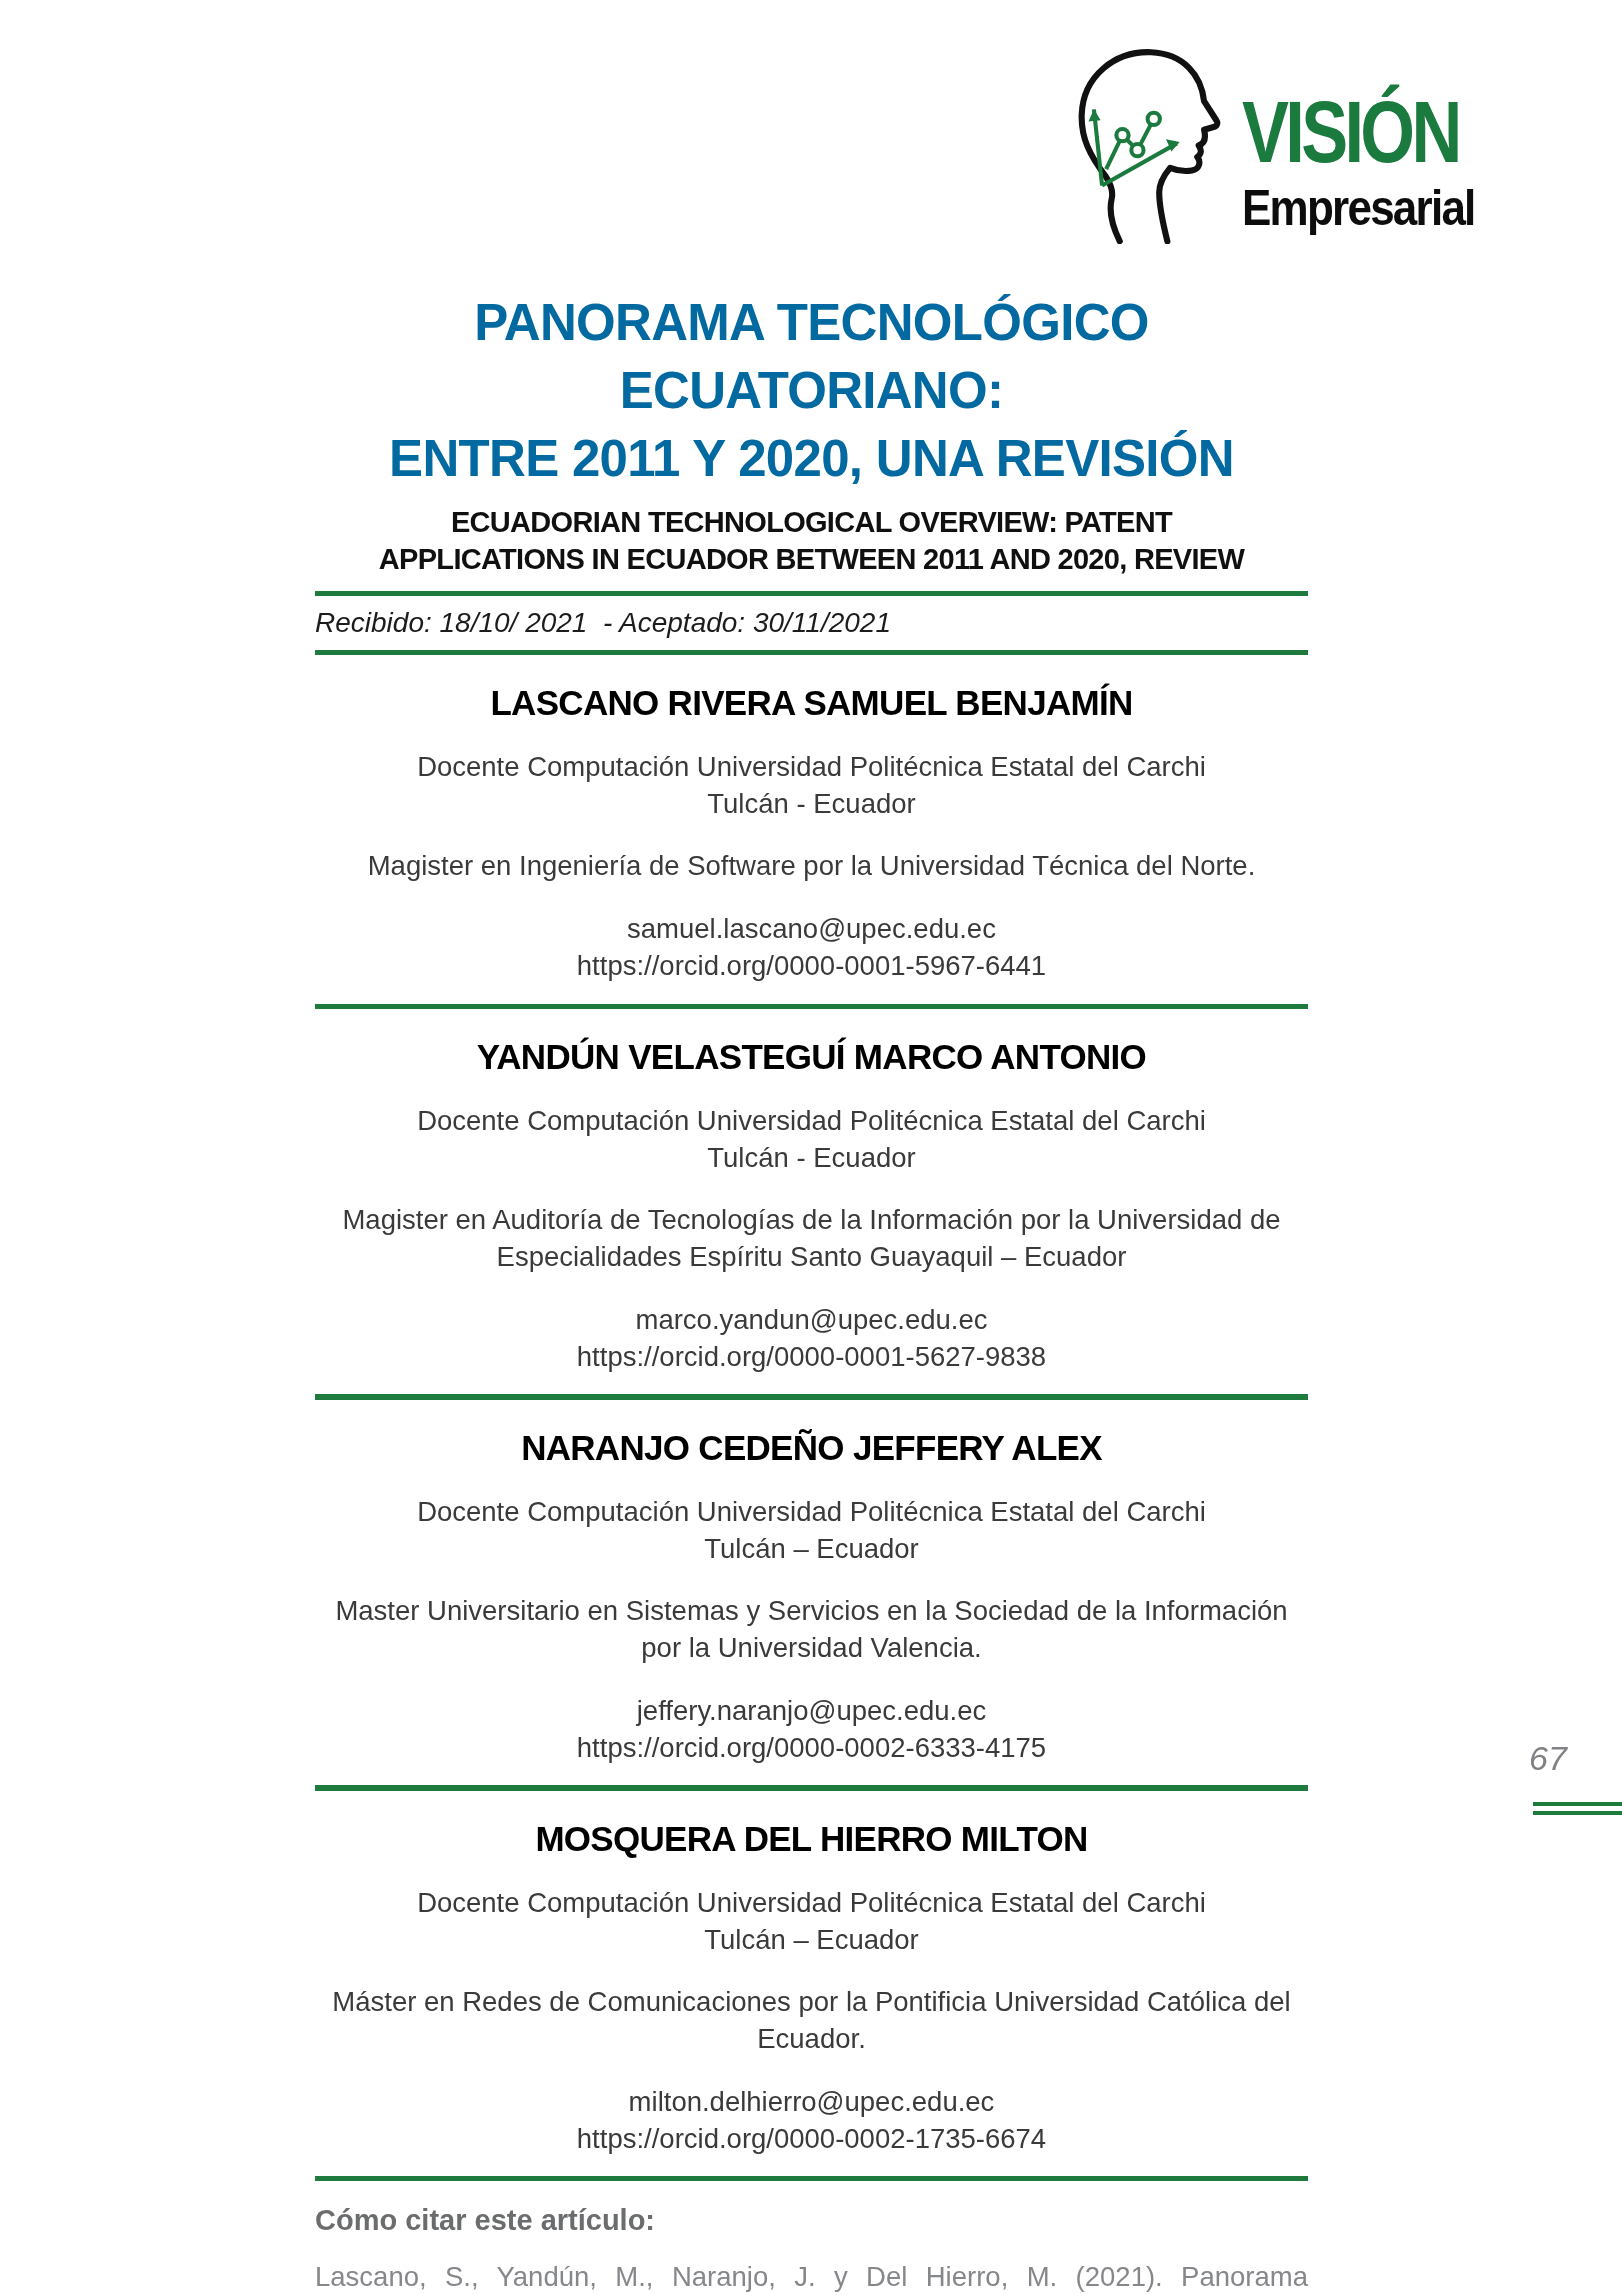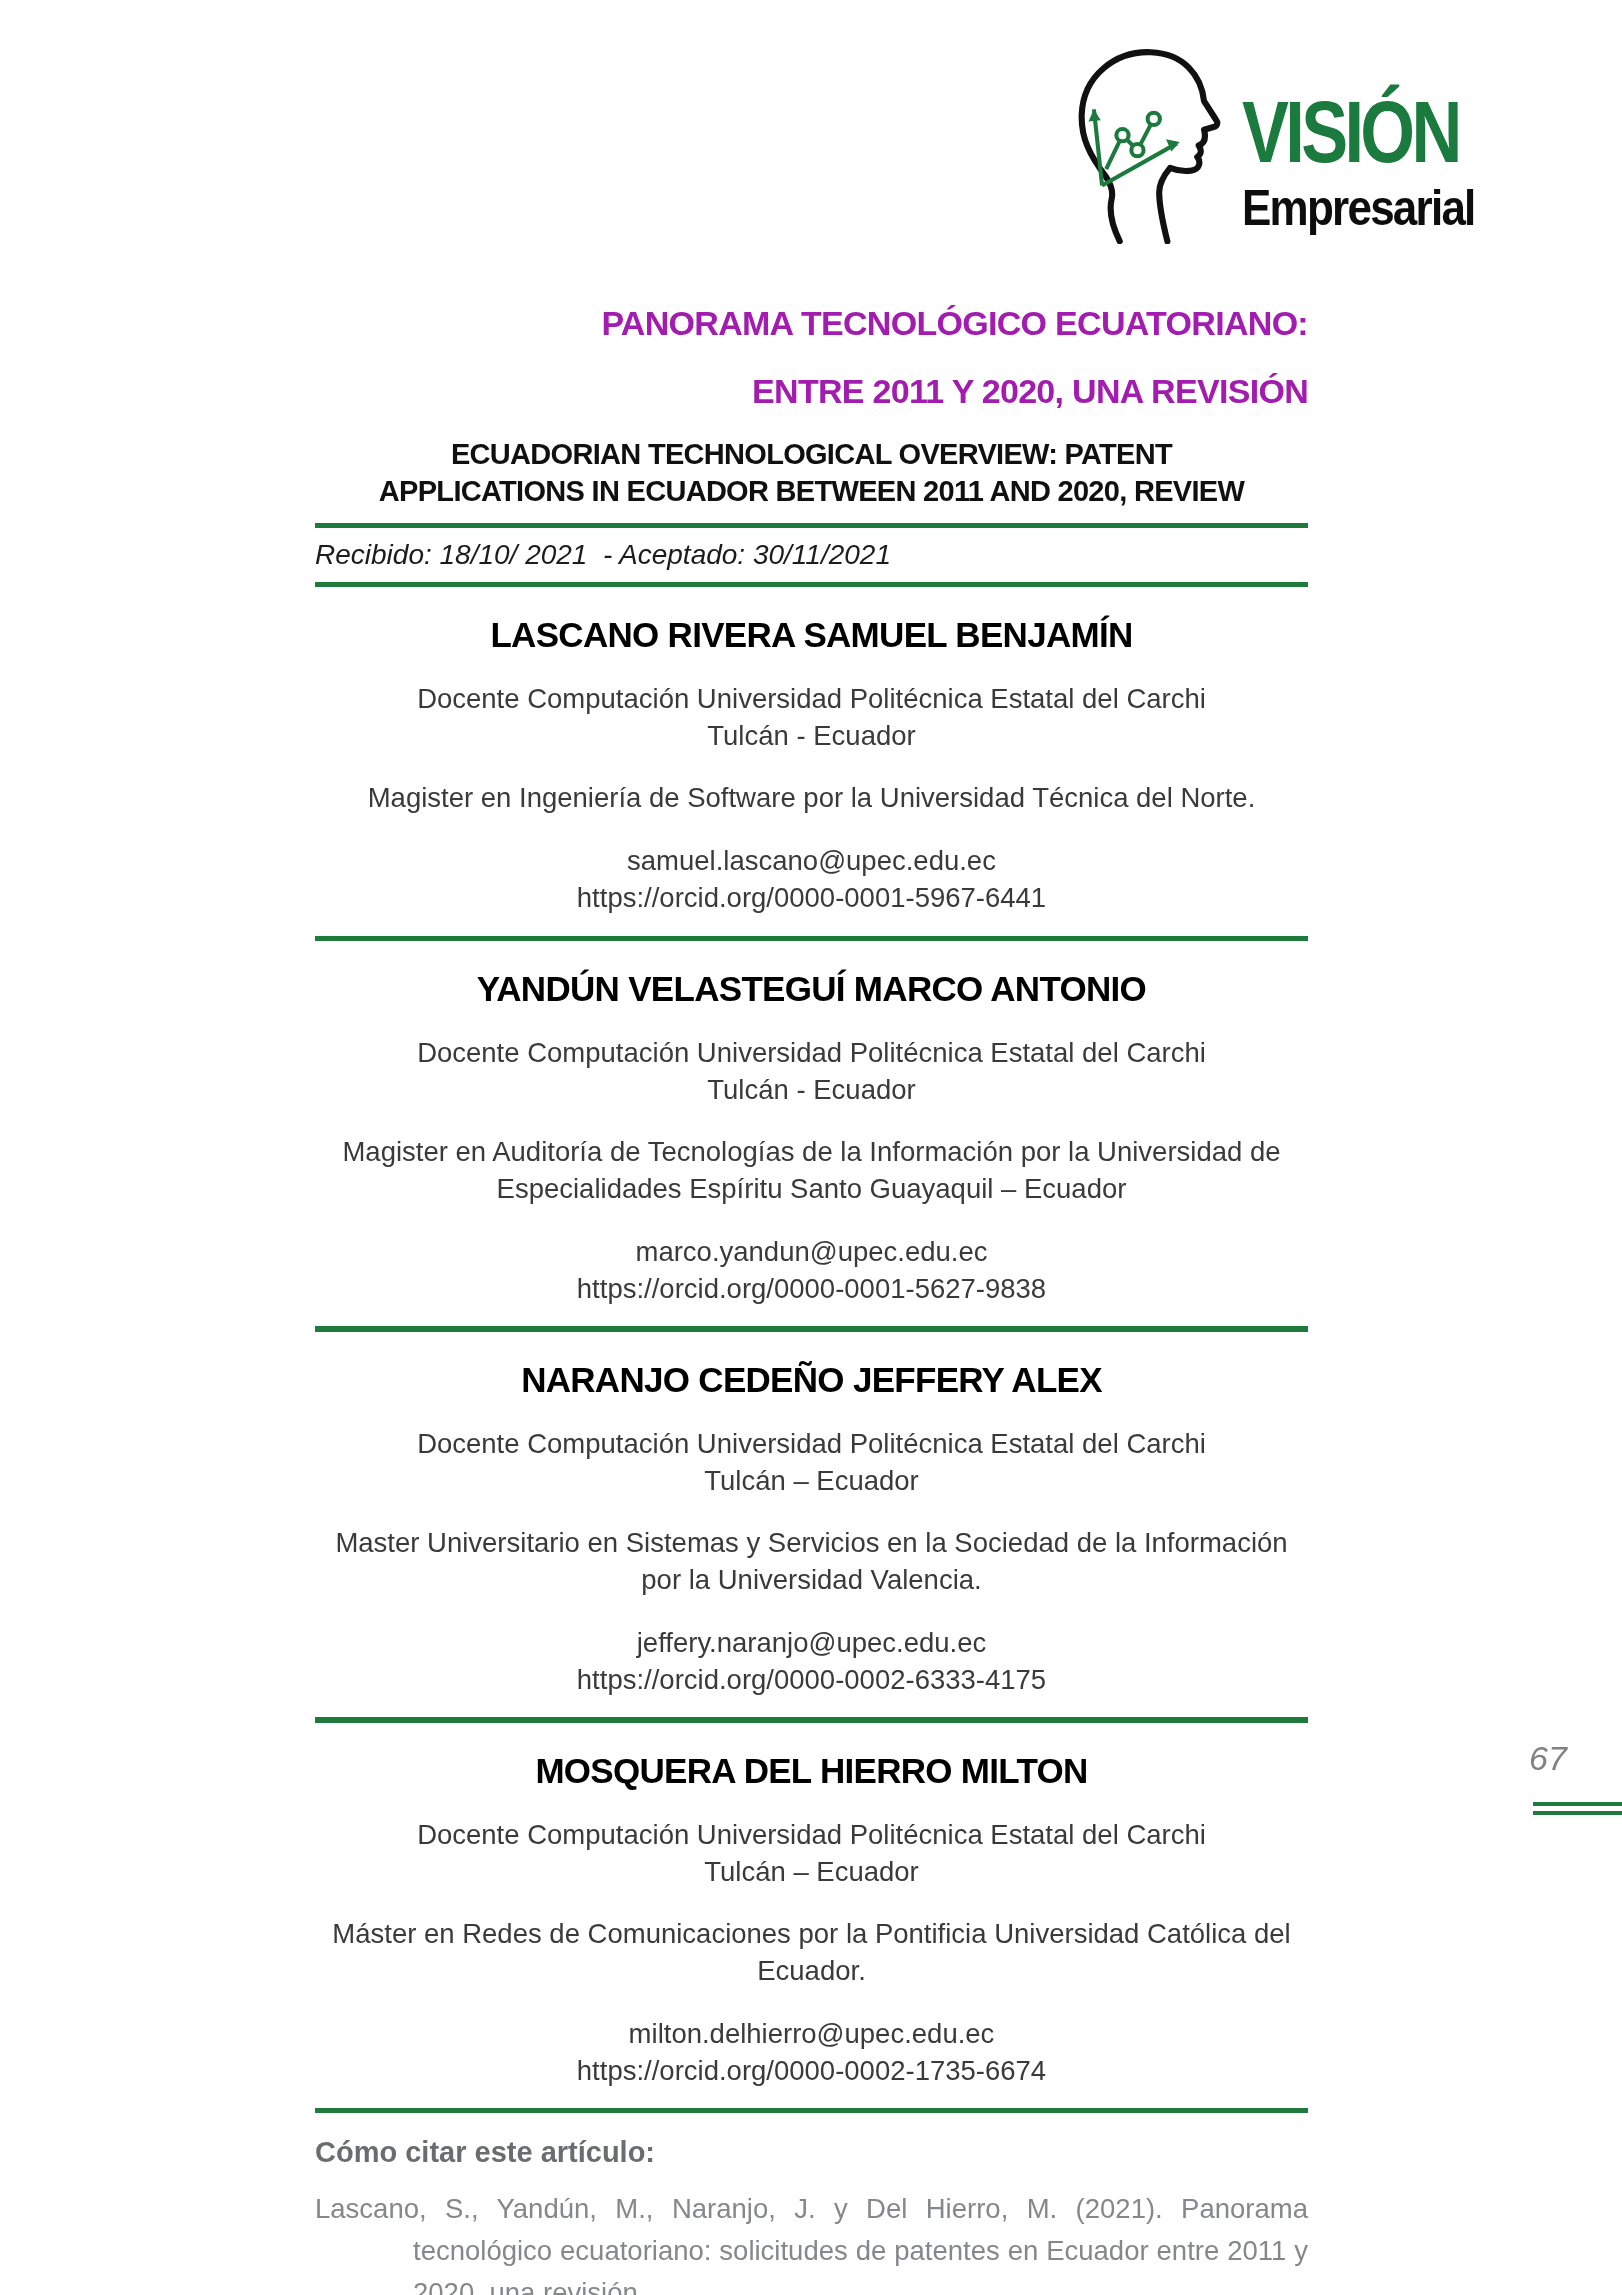--- a/index.html
+++ b/index.html
@@ -18,22 +18,22 @@
     color:#1b7a3e;font-weight:800;font-size:88px;line-height:1;
     letter-spacing:-4.6px;transform:scaleX(.80);transform-origin:left top;white-space:nowrap;
   }
   .logo-emp{
     color:#0d0d0d;font-weight:800;font-size:50px;line-height:1;margin-top:6.5px;
     letter-spacing:-2px;transform:scaleX(.88);transform-origin:left top;white-space:nowrap;
   }
   
   .content{position:absolute;left:315px;top:289px;width:993px;}
   .title{
-    color:#a21caf;font-weight:700;font-size:34px;line-height:68px;
-    text-align:right;letter-spacing:-0.7px;
+    color:#0369a1;font-weight:700;font-size:51px;line-height:68px;
+    text-align:center;letter-spacing:-0.7px;
   }
   .subtitle{
     margin-top:10.5px;color:#101010;font-weight:700;font-size:29px;line-height:37px;
     text-align:center;letter-spacing:-0.7px;
   }
   .rule{height:5.2px;background:#1e7b3d;}
   .rule-top{margin-top:13px;}
   .dates{
     font-style:italic;font-size:28px;color:#1c1c1c;
     margin:11px 0;white-space:pre;

